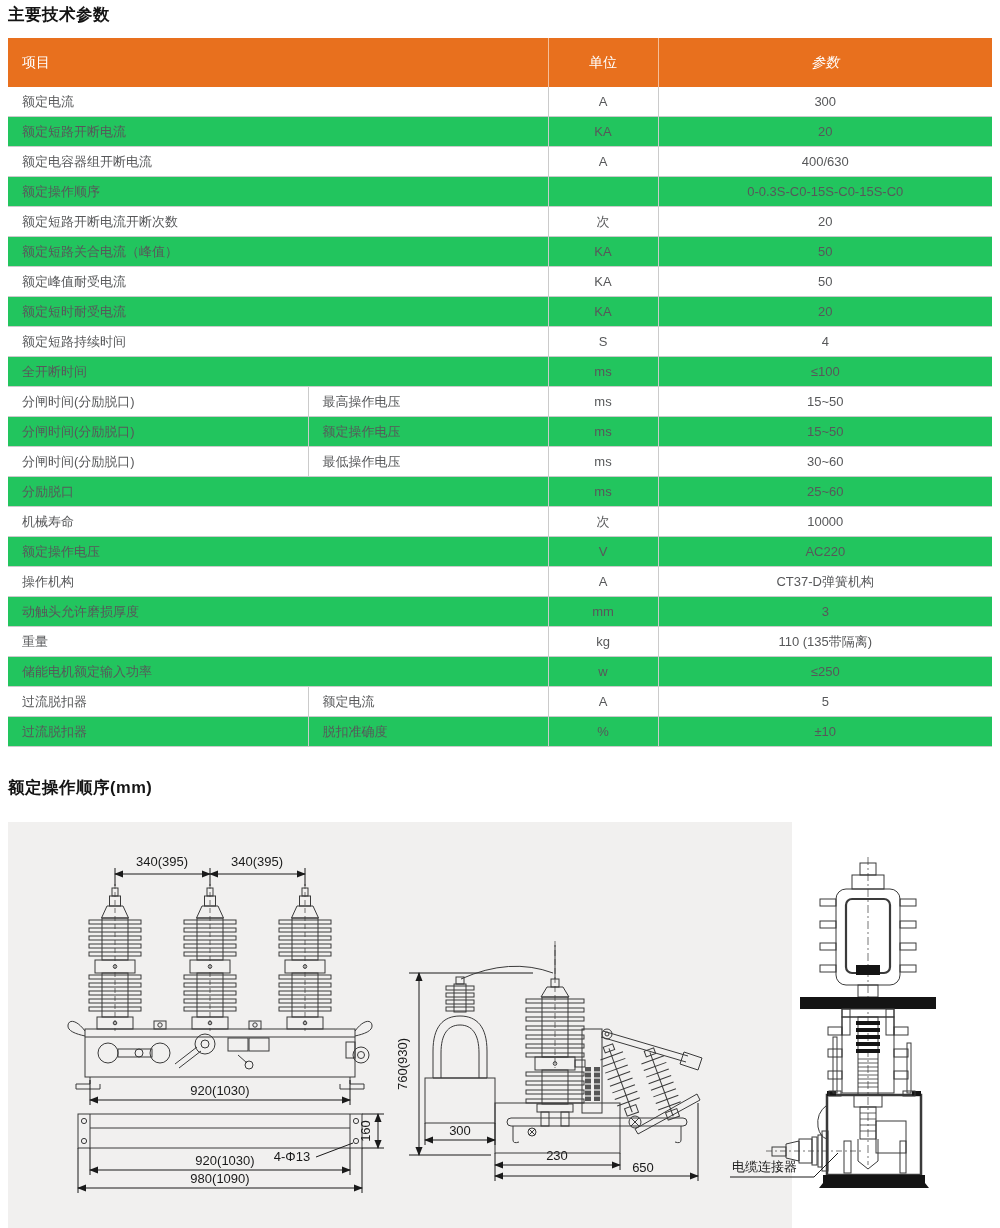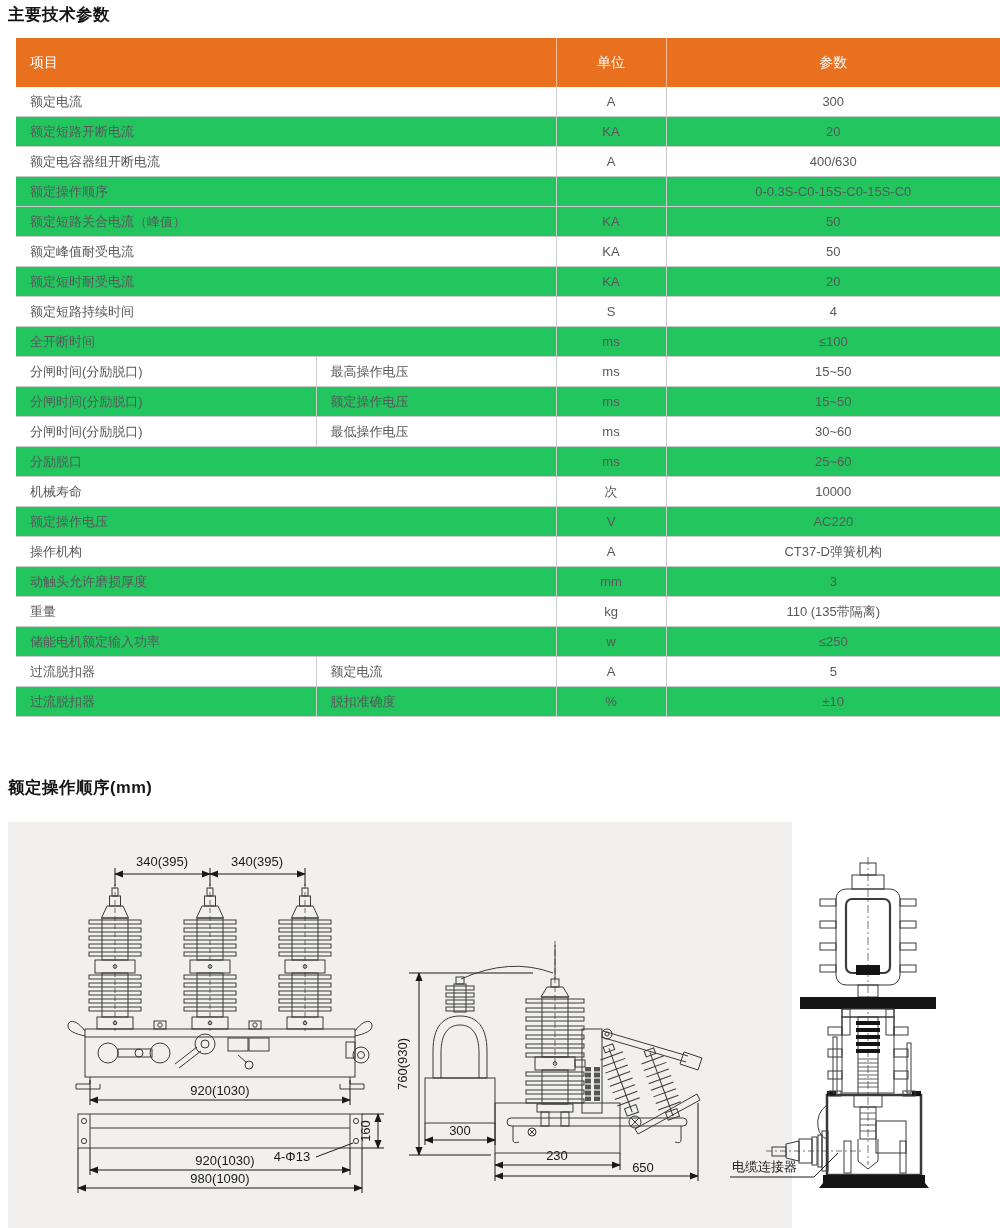--- a/index.html
+++ b/index.html
@@ -7,32 +7,32 @@
     width:1000px;height:1228px;position:relative;background:#ffffff;
     font-family:"Liberation Sans","DejaVu Sans",sans-serif;
     -webkit-font-smoothing:antialiased;
   }
   .sec-title{
     position:absolute;left:8px;font-size:16.5px;font-weight:700;color:#141414;letter-spacing:.5px;
   }
   #title1{top:4px;}
   #title2{top:777px;}
   table.specs{
-    position:absolute;left:16px;top:38px;width:984px;
+    position:absolute;left:8px;top:38px;width:984px;
     border-collapse:collapse;table-layout:fixed;
   }
   table.specs col.c1{width:300px;}
   table.specs col.c2{width:240px;}
   table.specs col.c3{width:110px;}
   table.specs col.c4{width:334px;}
   table.specs thead th{
     background:#E8701E;color:#ffffff;font-weight:400;font-size:14px;
     height:47px;border-right:1px solid rgba(255,255,255,.55);
   }
-  table.specs thead th:last-child{border-right:none;}
+  table.specs thead th:last-child{border-right:none;font-style:italic;}
   table.specs thead th.h-item{text-align:left;padding-left:14px;}
   table.specs tbody td{
     height:29px;font-size:13px;color:#57585A;background:#ffffff;
     border-bottom:1px solid #CBCBCB;border-right:1px solid #CBCBCB;
     padding:0;white-space:nowrap;overflow:hidden;
   }
   table.specs tbody tr.alt td{background:#22c55e;}
   table.specs tbody td.c-item,table.specs tbody td.c-sub{text-align:left;padding-left:14px;}
   table.specs tbody td.c-unit,table.specs tbody td.c-param{text-align:center;}
   table.specs tbody td.c-param{border-right:none;}
@@ -74,20 +74,25 @@
       </tr>
       <tr>
         <td class="c-item" colspan="2">额定电容器组开断电流</td>
         <td class="c-unit">A</td>
         <td class="c-param">400/630</td>
       </tr>
       <tr class="alt">
         <td class="c-item" colspan="2">额定操作顺序</td>
         <td class="c-unit"></td>
         <td class="c-param">0-0.3S-C0-15S-C0-15S-C0</td>
+      </tr>
+      <tr>
+        <td class="c-item" colspan="2">额定短路开断电流开断次数</td>
+        <td class="c-unit">次</td>
+        <td class="c-param">20</td>
       </tr>
       <tr class="alt">
         <td class="c-item" colspan="2">额定短路关合电流（峰值）</td>
         <td class="c-unit">KA</td>
         <td class="c-param">50</td>
       </tr>
       <tr>
         <td class="c-item" colspan="2">额定峰值耐受电流</td>
         <td class="c-unit">KA</td>
         <td class="c-param">50</td>

